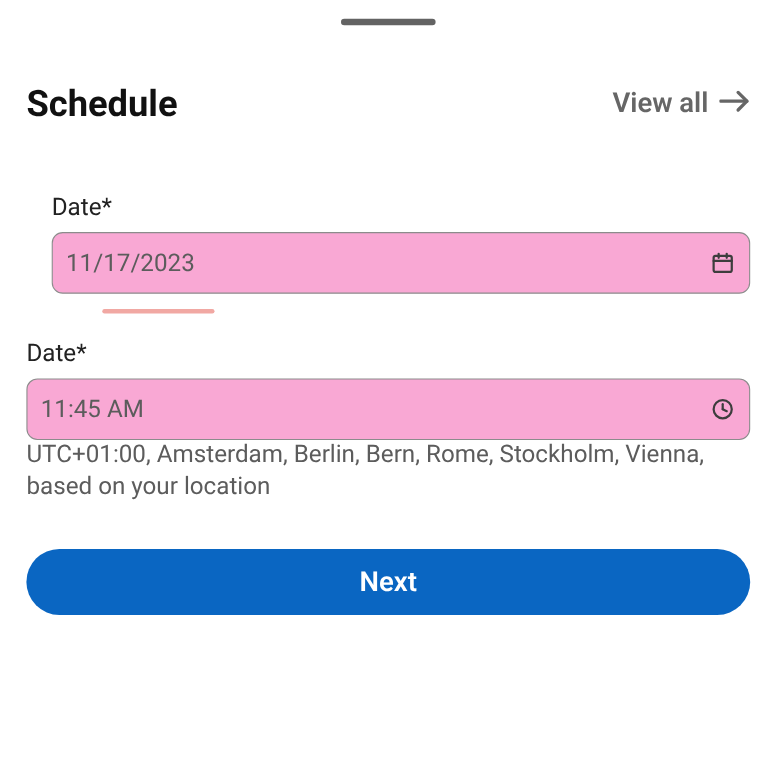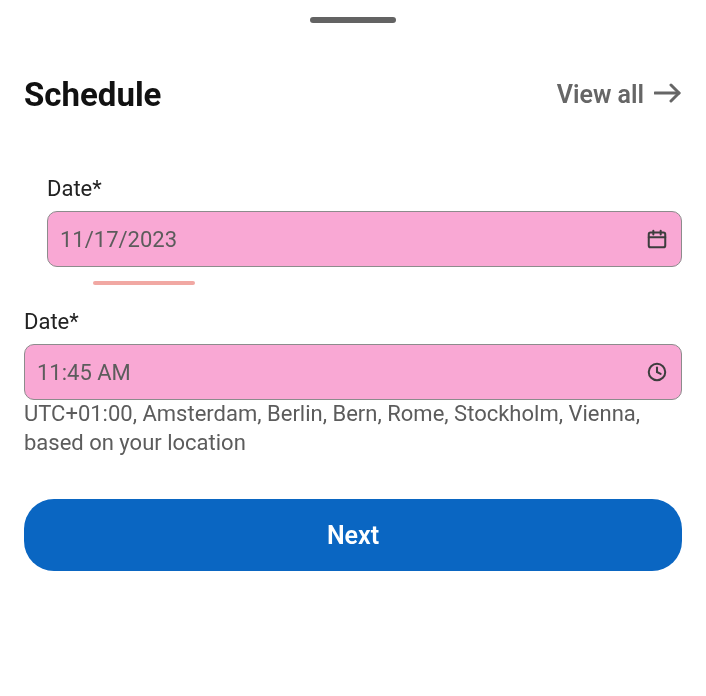--- a/index.html
+++ b/index.html
@@ -92,21 +92,21 @@
     .helper {
       padding: 0 24px;
       font-size: 22px;
       line-height: 1.3;
       color: #5c5c5c;
     }
     .next-btn {
       display: block;
       margin: 42px 24px 0 24px;
       width: calc(100% - 48px);
-      height: 72px;
+      height: 60px;
       border: none;
       border-radius: 30px;
       background: #0a66c2;
       color: #ffffff;
       font-size: 25px;
       font-weight: 600;
       cursor: pointer;
       font-family: inherit;
     }
   </style>

